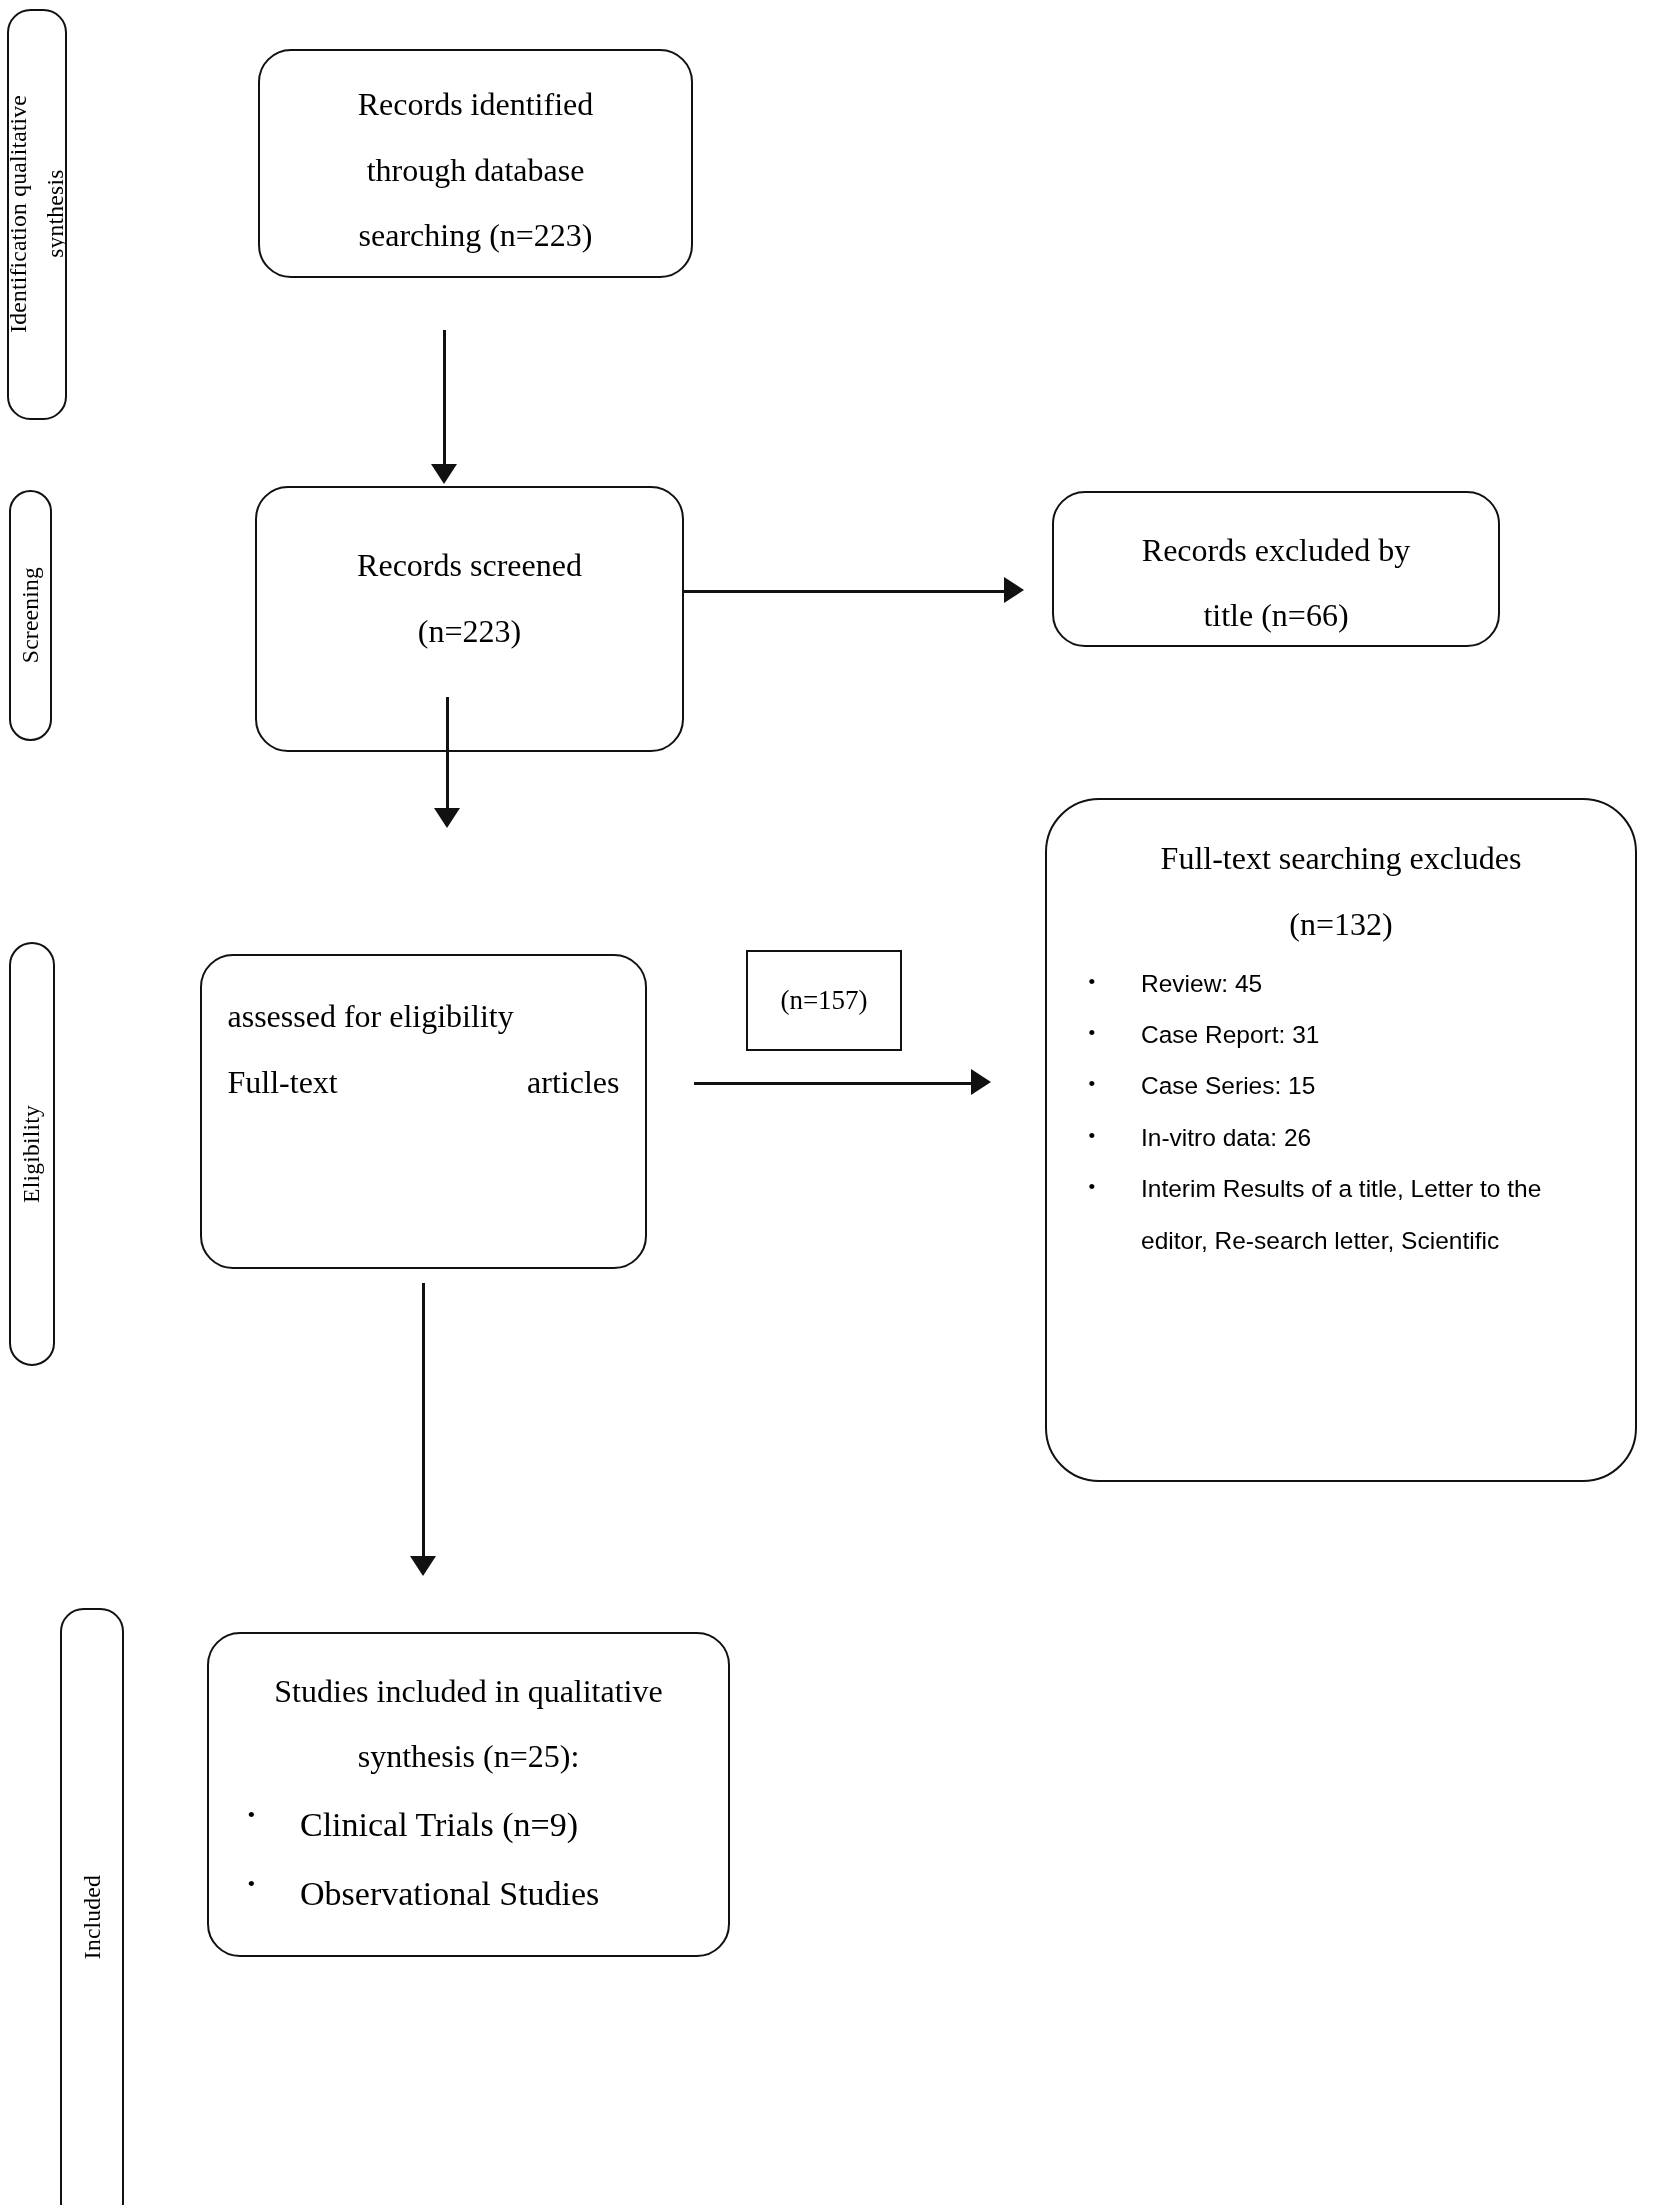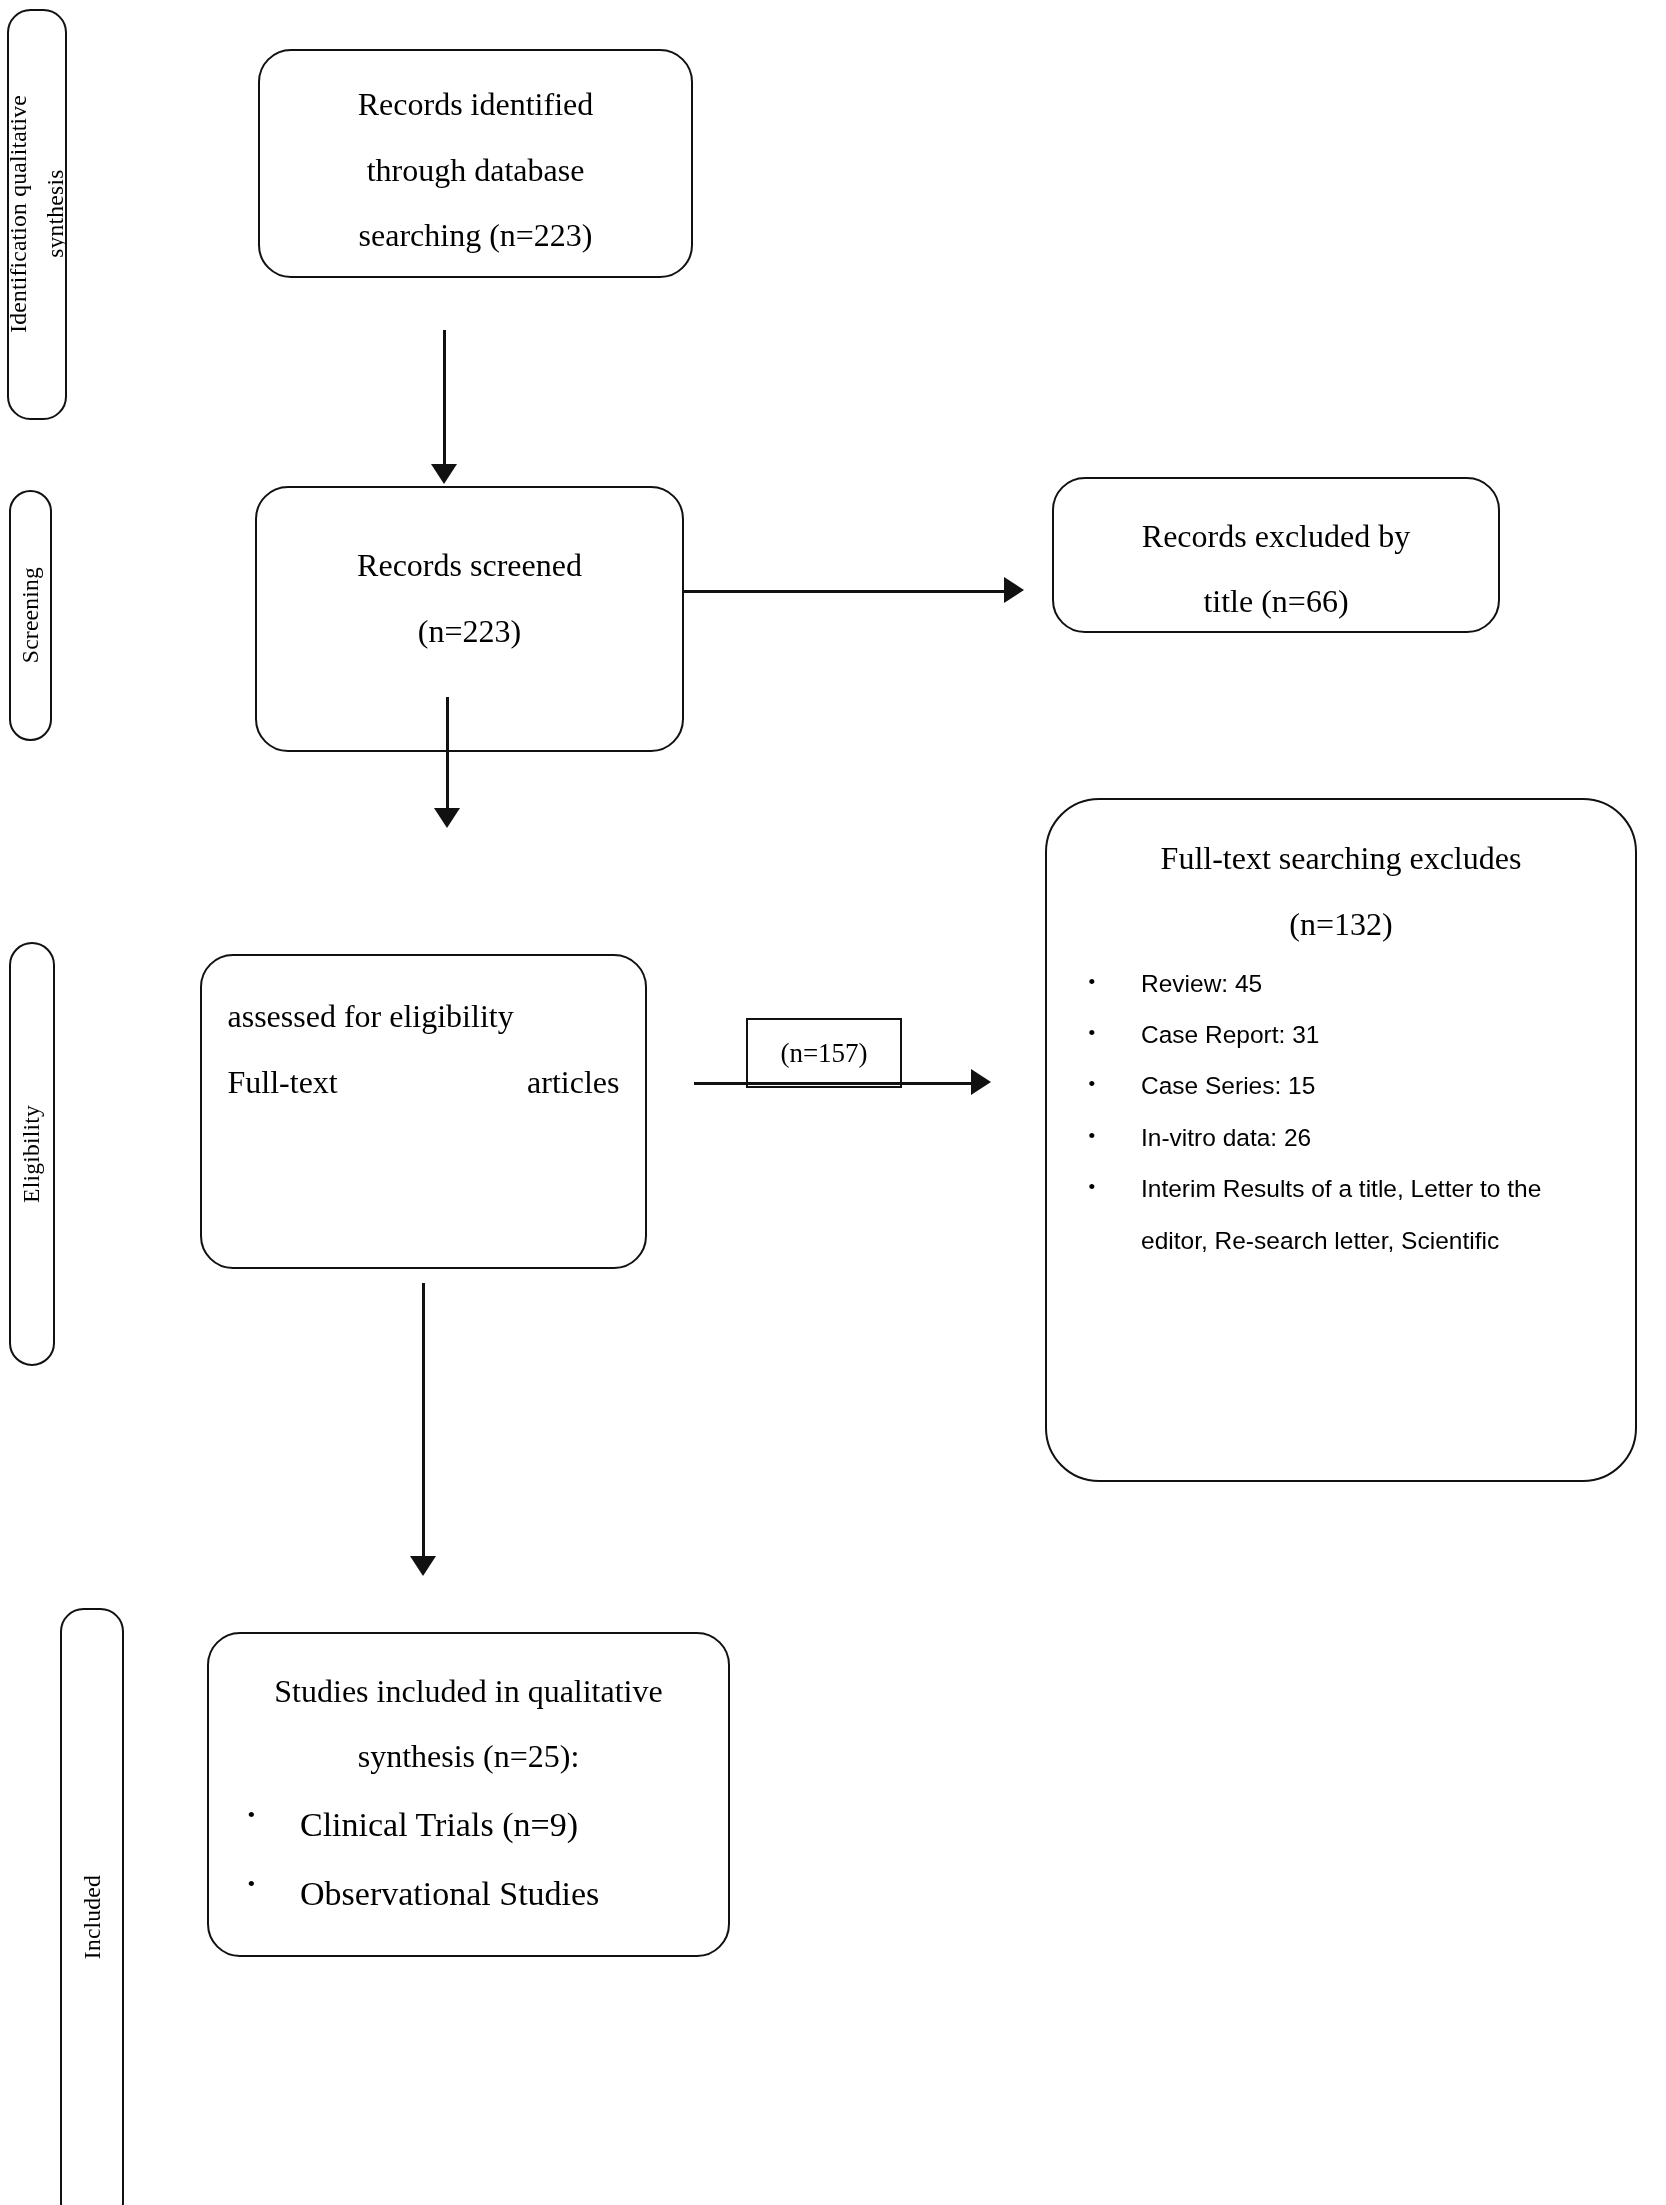--- a/index.html
+++ b/index.html
@@ -162,37 +162,37 @@
   </div>
 
   <div class="vline" style="left:443px; top:330px; height:146px;"></div>
   <div class="arrow-down" style="left:431px; top:464px;"></div>
 
   <div class="content-box" style="left:255px; top:486px; width:429px; height:266px; padding-top:45px;">
     <div class="line">Records screened</div>
     <div class="line">(n=223)</div>
   </div>
 
-  <div class="content-box" style="left:1052px; top:477px; width:448px; height:156px; padding-top:24.5px;">
+  <div class="content-box" style="left:1052px; top:491px; width:448px; height:156px; padding-top:24.5px;">
     <div class="line">Records excluded by</div>
     <div class="line">title (n=66)</div>
   </div>
 
   <div class="hline" style="left:684px; top:590px; width:325px;"></div>
   <div class="arrow-right" style="left:1004px; top:577px;"></div>
 
   <div class="vline" style="left:446px; top:697px; height:124px;"></div>
   <div class="arrow-down" style="left:434px; top:808px;"></div>
 
   <div class="content-box" style="left:200px; top:954px; width:447px; height:315px; padding-top:28px;">
     <div class="line justified plain">assessed for eligibility</div>
     <div class="line justified">Full-text articles</div>
   </div>
 
-  <div class="plain-box" style="left:746px; top:1018px; width:156px; height:70px;">
+  <div class="plain-box" style="left:746px; top:950px; width:156px; height:101px;">
     <span>(n=157)</span>
   </div>
 
   <div class="hline" style="left:694px; top:1082px; width:283px;"></div>
   <div class="arrow-right" style="left:971px; top:1069px;"></div>
 
   <div class="content-box r-large" style="left:1045px; top:798px; width:592px; height:684px; padding:26.4px 19px;">
     <div class="line">Full-text searching excludes</div>
     <div class="line">(n=132)</div>
     <div class="sans">

